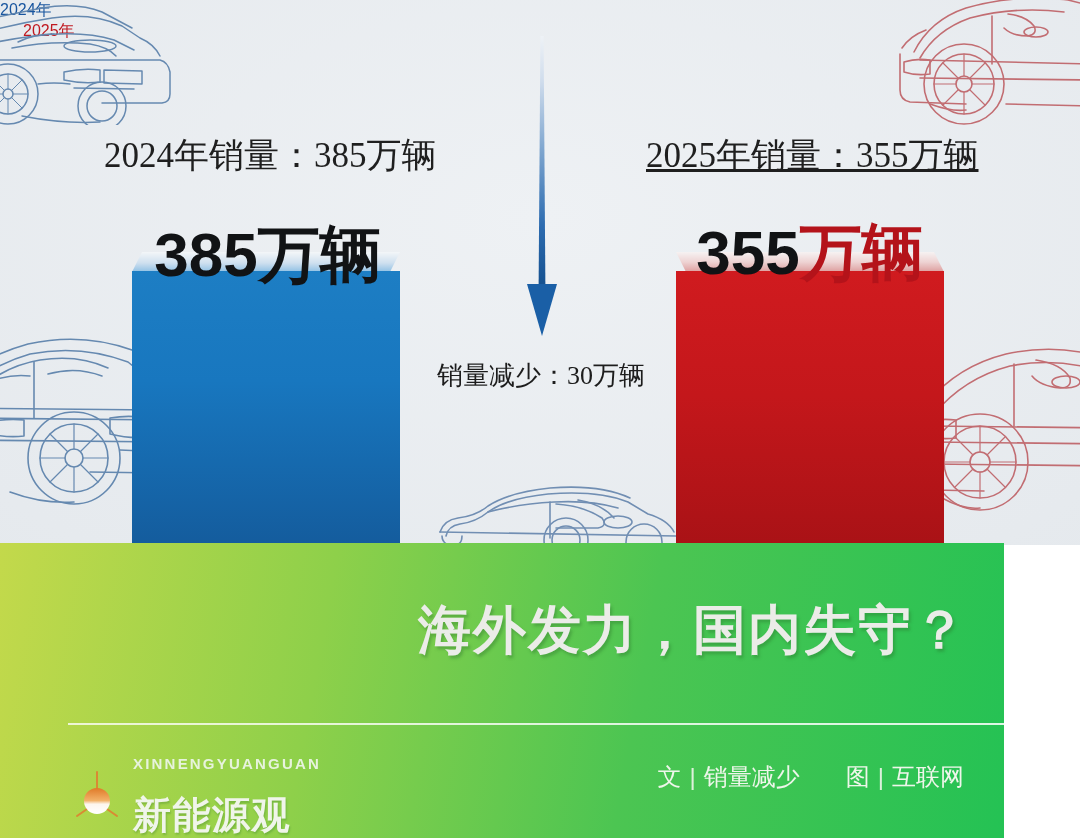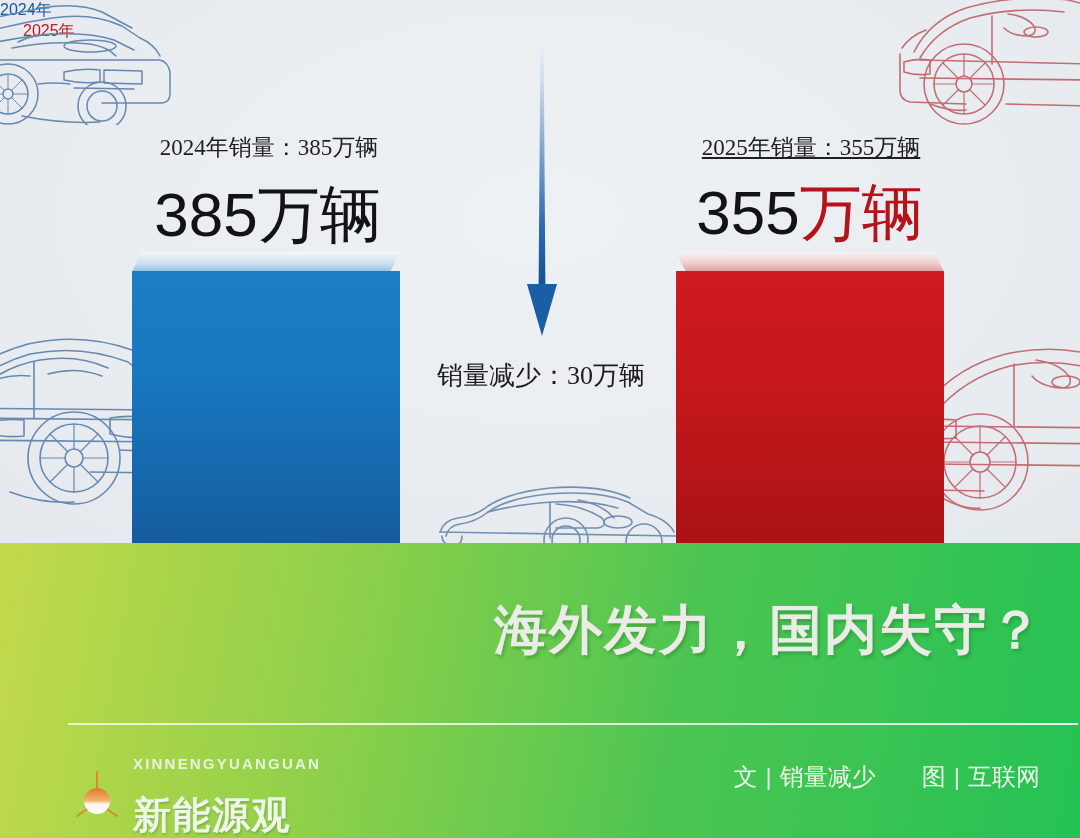--- a/index.html
+++ b/index.html
@@ -27,30 +27,30 @@
   #car-ml { left:-30px;  top:322px;  width:205px; height:200px; }
   #car-mr { right:-34px; top:330px;  width:200px; height:200px; }
   #car-cb { left:432px;  top:470px;  width:250px; height:78px; }
   #year-2024 { left:134px; top:64px; width:270px; color:#18559f; }
   #year-2025 { left:678px; top:64px; width:270px; color:#c01920;margin-left:23px; }
 
   
   .sales-sub {
     position:absolute; text-align:center;
     font-family:"Liberation Serif", serif;
-    font-size:23px; color:#1f1f1f; white-space:nowrap;
+    font-size:35px; color:#1f1f1f; white-space:nowrap;
   }
   #sub-2024 { left:104px; top:132px; width:330px; }
   #sub-2025 { left:646px; top:132px; width:330px;text-decoration:underline; }
 
   
   .big-num {
     position:absolute; text-align:center;
-    font-size:62px; font-weight:400; white-space:nowrap;
-    letter-spacing:0px; line-height:1;
+    font-size:62px; font-weight:700; white-space:nowrap;
+    letter-spacing:0px; line-height:1;margin-top:40px;
   }
   #big-2024 { left:108px; top:184px; width:320px; color:#111315; }
   #big-2025 { left:650px; top:182px; width:320px; color:#111315; }
   #big-2025 .accent { color:#b4131a; }
 
   
   .bar-wrap { position:absolute; }
   #bar-blue { left:132px; top:252px; width:268px; height:293px; }
   #bar-red  { left:676px; top:252px; width:268px; height:293px; }
   .bar-top {
@@ -78,21 +78,21 @@
   #arrow { position:absolute; left:522px; top:36px; width:40px; height:306px; }
   #arrow-label {
     position:absolute; left:400px; top:358px; width:282px;
     text-align:center;
     font-family:"Liberation Serif", serif;
     font-size:26px; color:#1d1d1d; white-space:nowrap;
   }
 
   
   #banner {
-    position:absolute; left:0; top:543px; width:1080px; height:295px;
+    position:absolute; left:0; top:543px; width:1004px; height:295px;
     background:linear-gradient(100deg,#c3d94b 0%,#8ed04a 32%,#4cc552 63%,#24c254 100%);
     overflow:hidden;
     text-decoration:underline;
   }
   #headline {
     position:absolute; right:36px; top:52px;
     font-size:53px; font-weight:800; letter-spacing:2px;
     color:#ebece8; white-space:nowrap;
     text-shadow:2px 3px 3px rgba(40,110,40,.35);
   }

